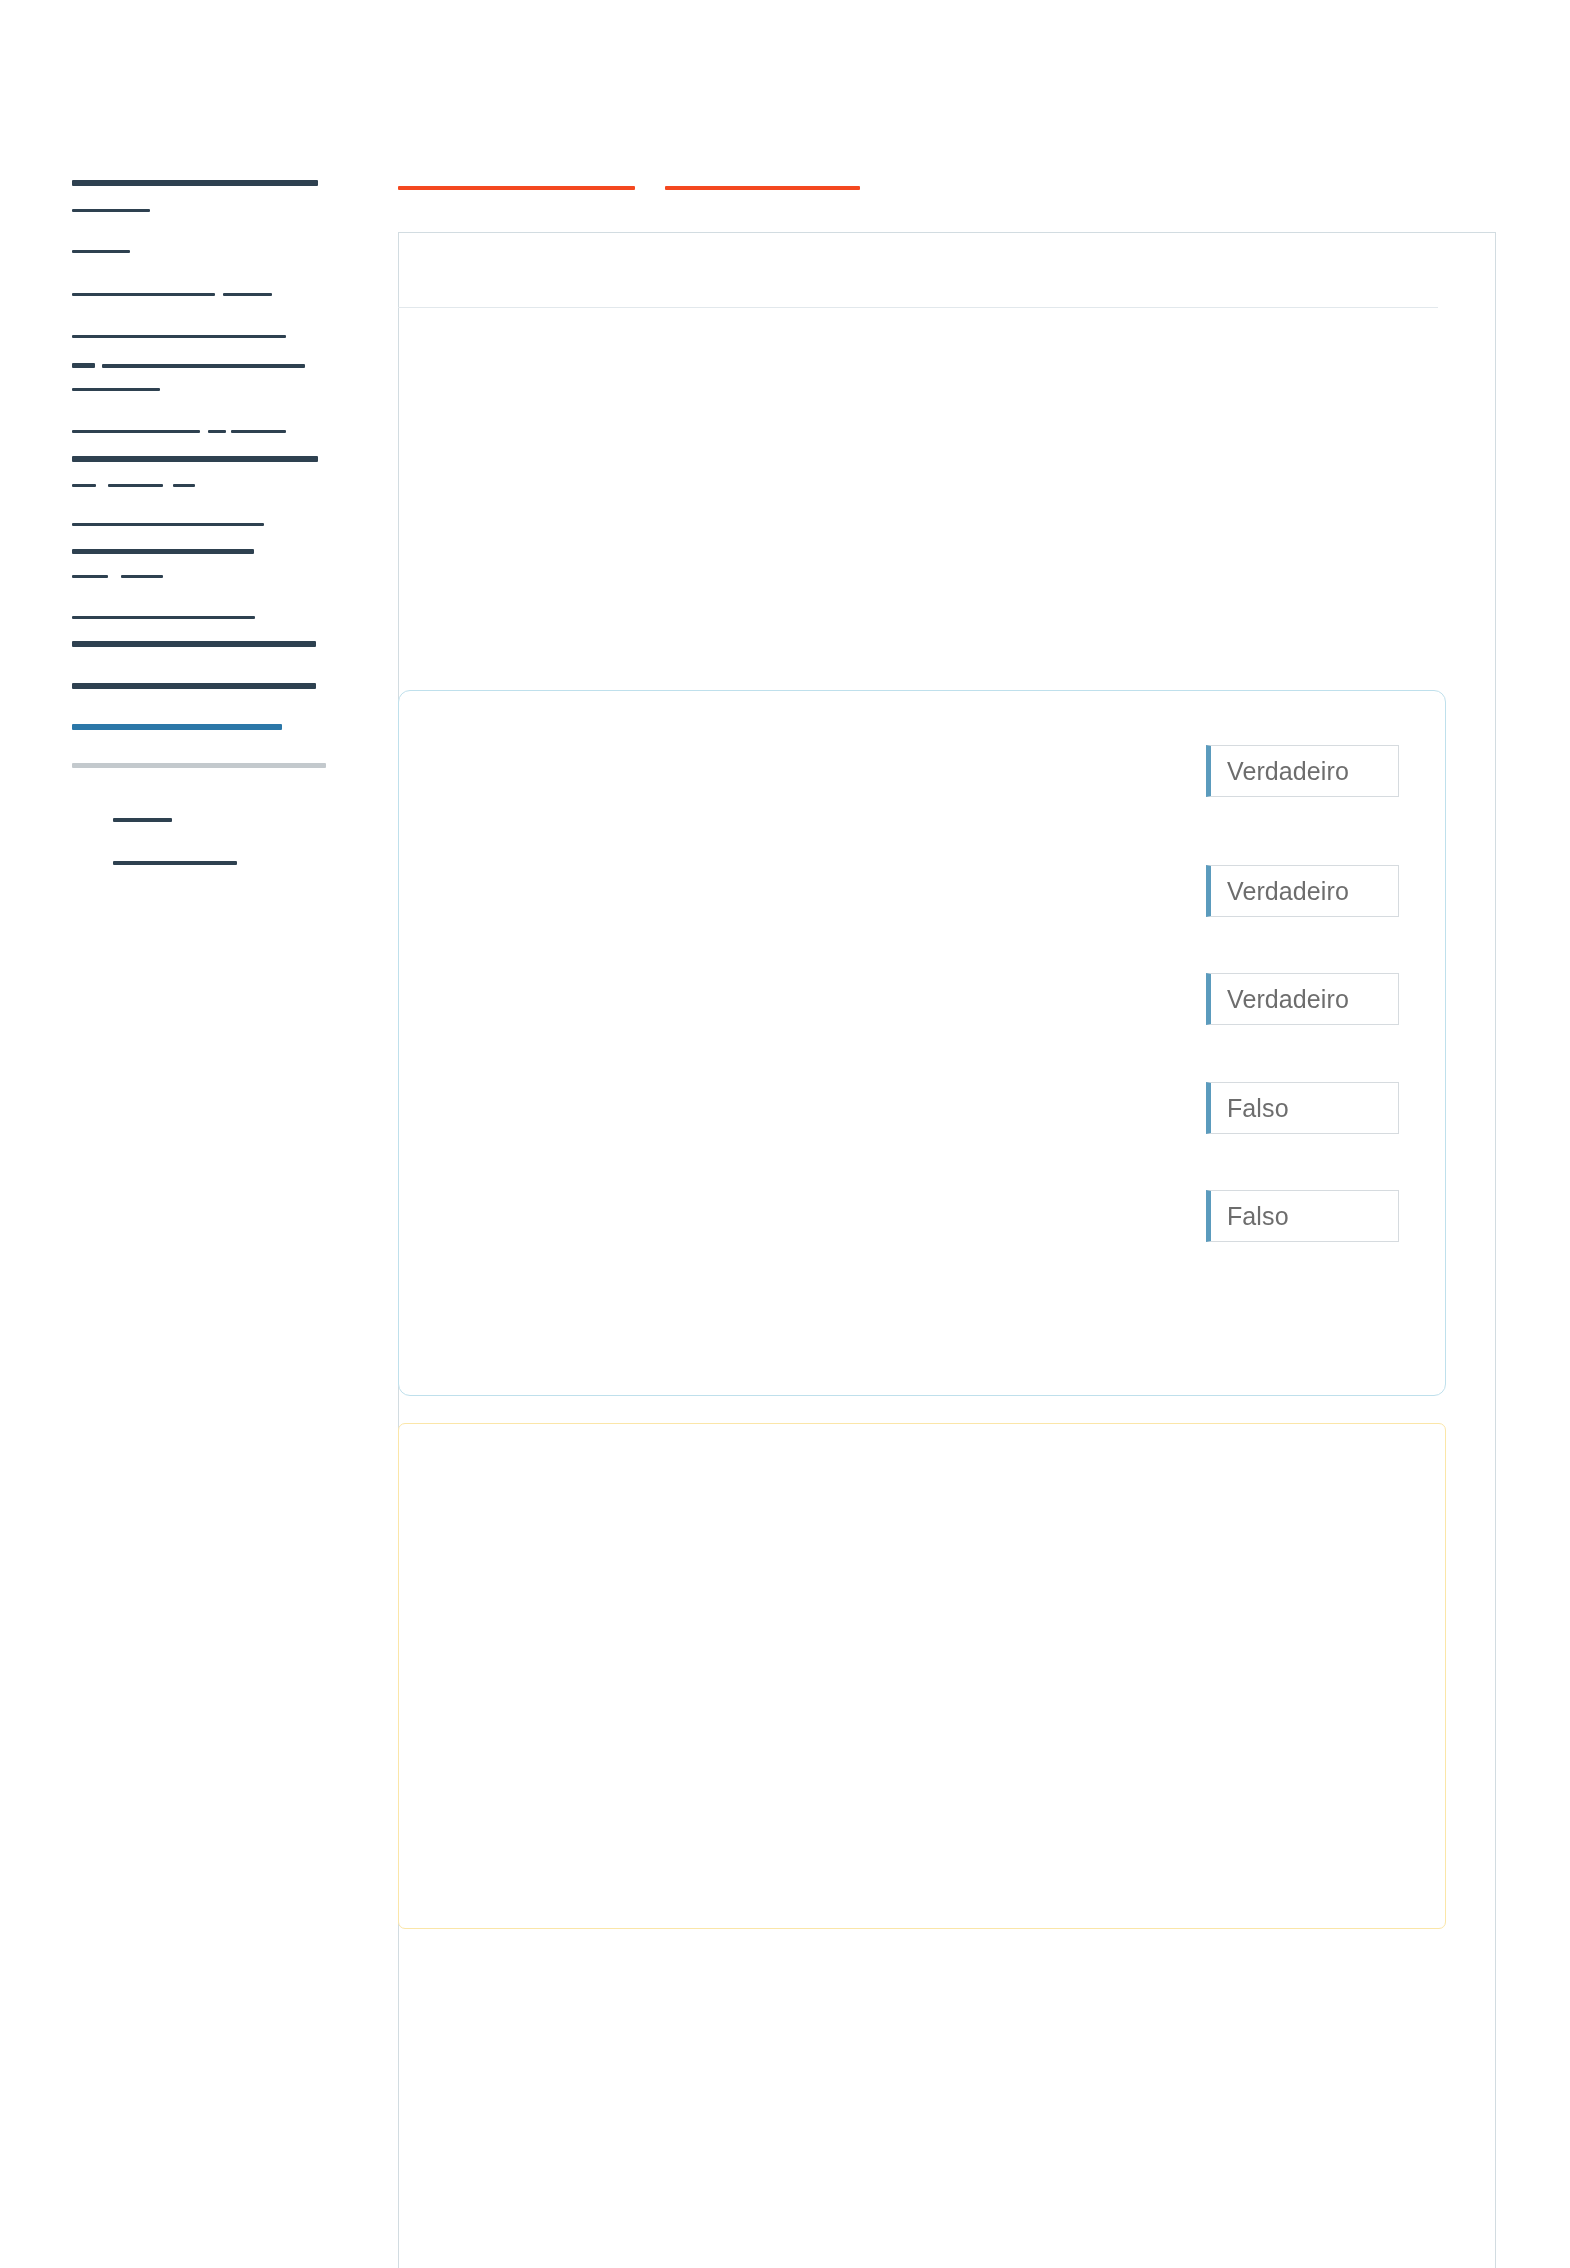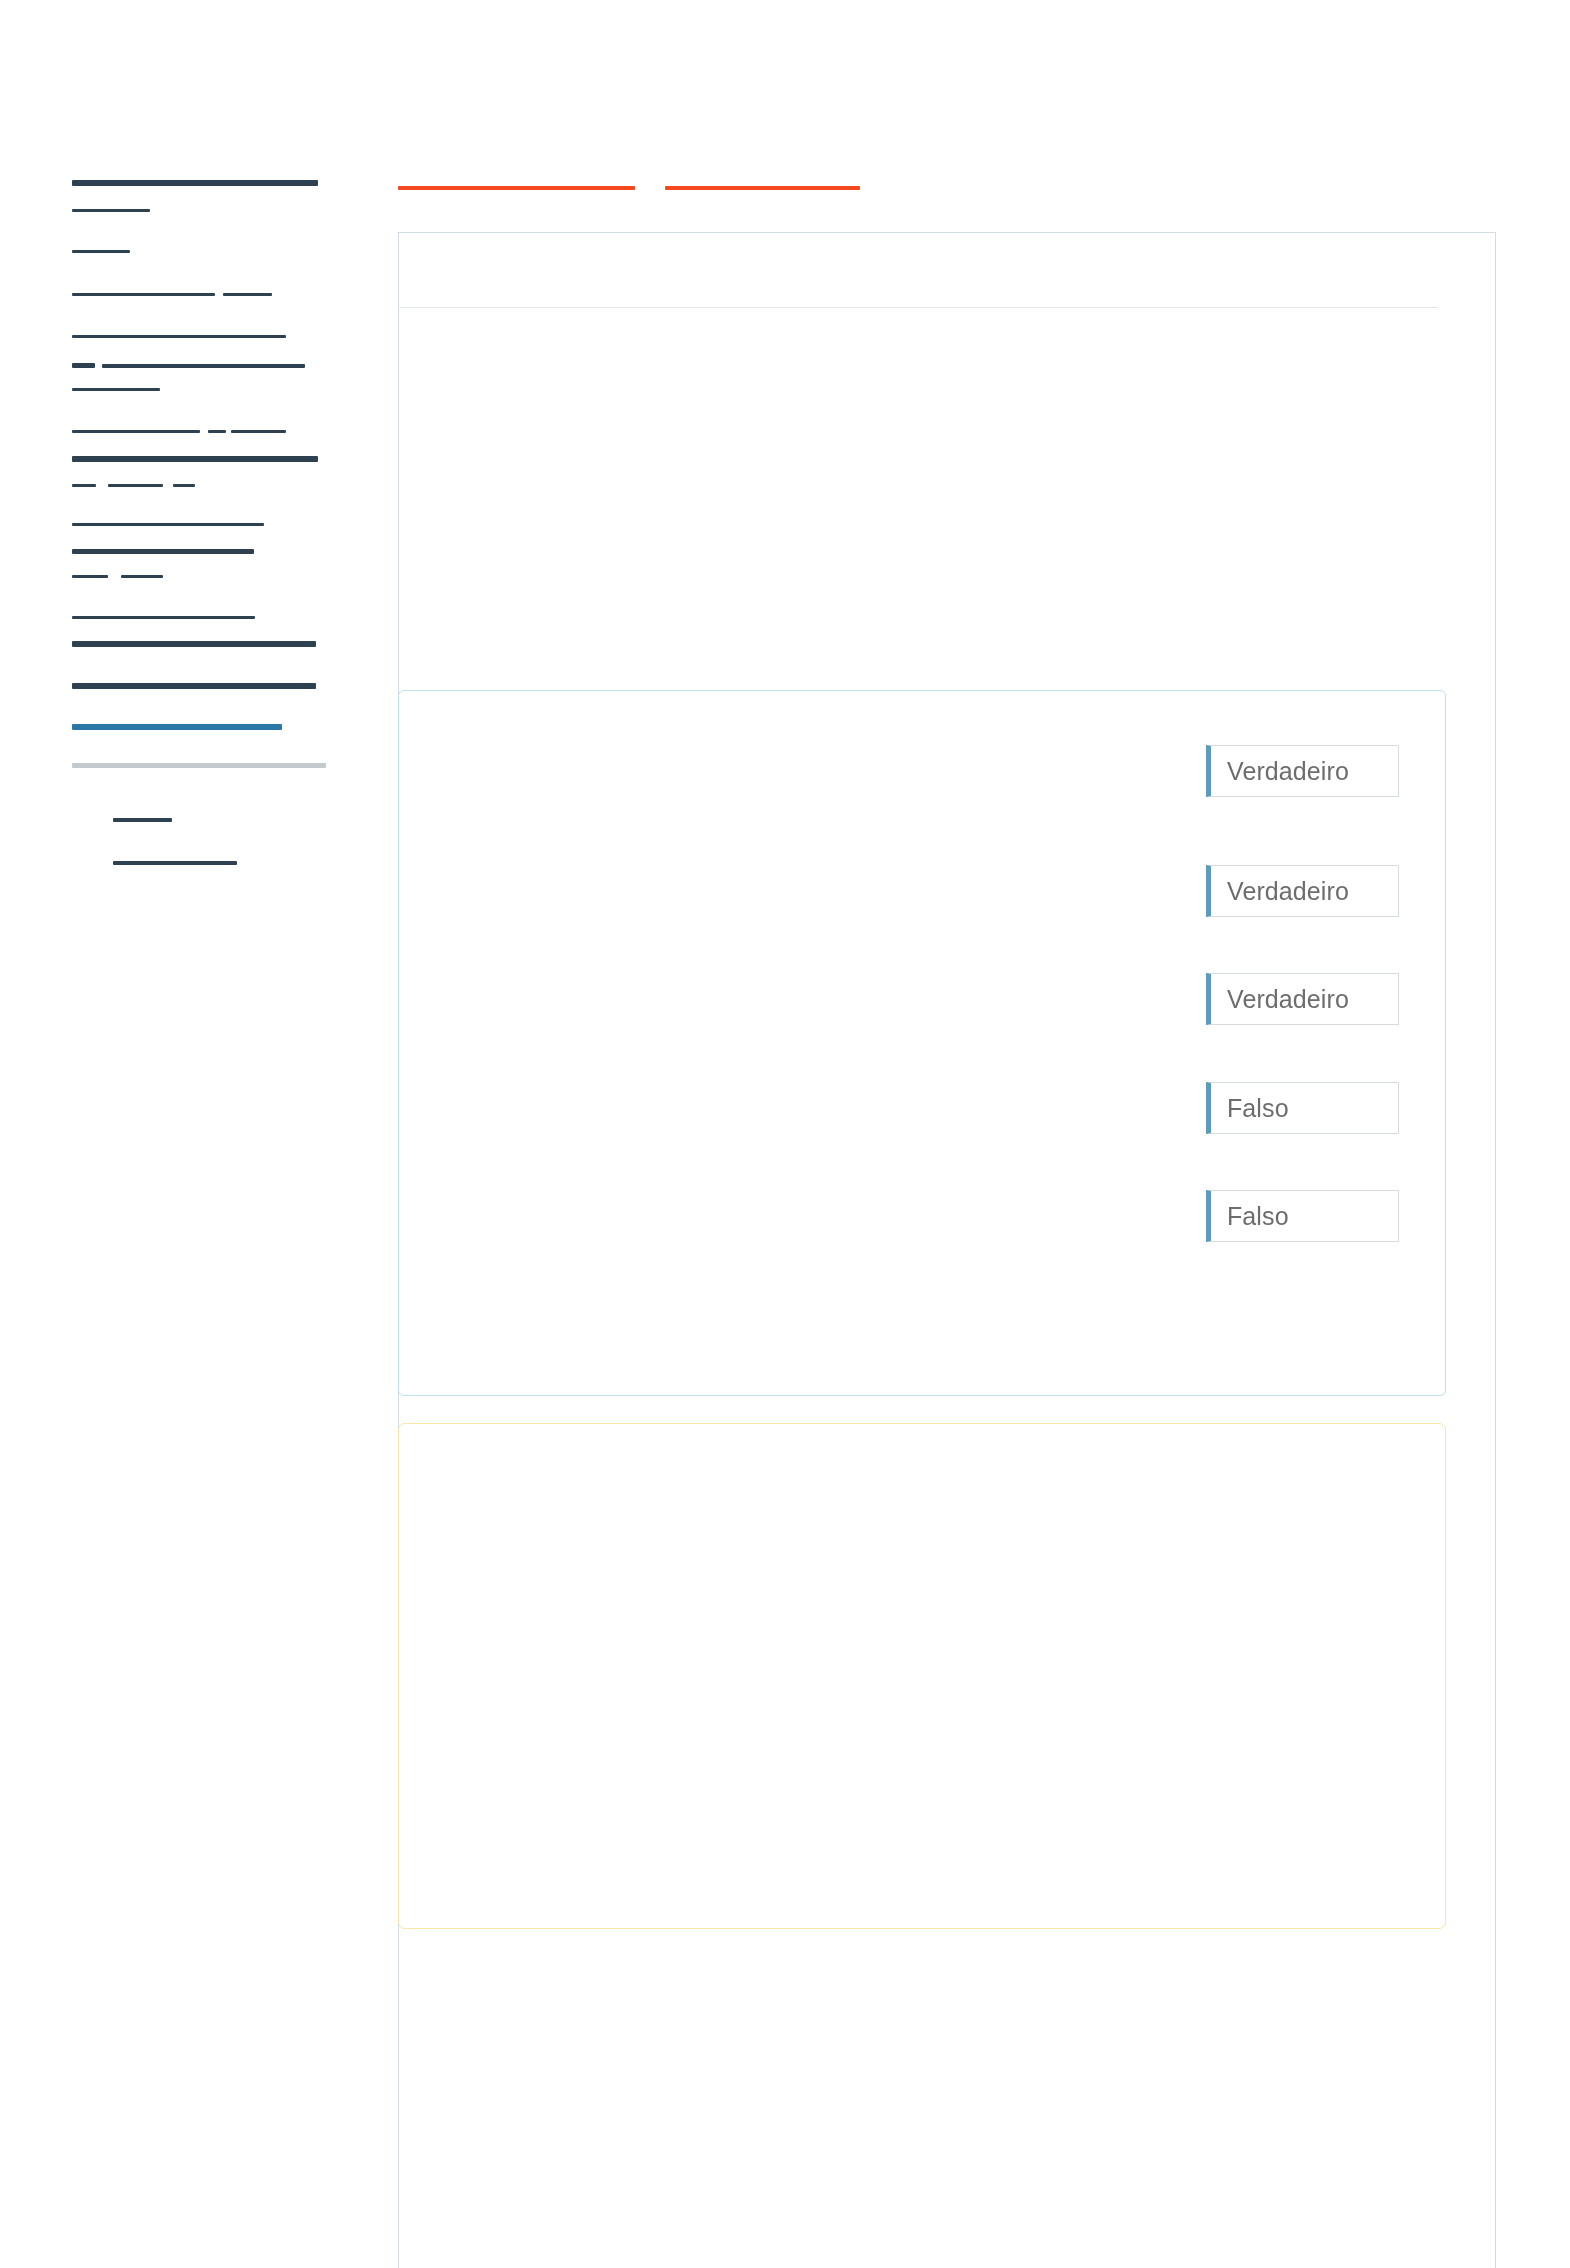--- a/index.html
+++ b/index.html
@@ -60,21 +60,21 @@
   #top-links { position: absolute; left: 0; top: 0; width: 100%; height: 232px; }
 
   
   #answers-panel {
     position: absolute;
     left: 398px;
     top: 690px;
     width: 1048px;
     height: 706px;
     border: 1px solid #bfe0ec;
-    border-radius: 6px;
+    border-radius: 12px;
     background: #ffffff;
   }
   .answer-row {
     position: absolute;
     right: 46px;
     width: 193px;
     height: 52px;
   }
   .answer-box {
     width: 100%;

